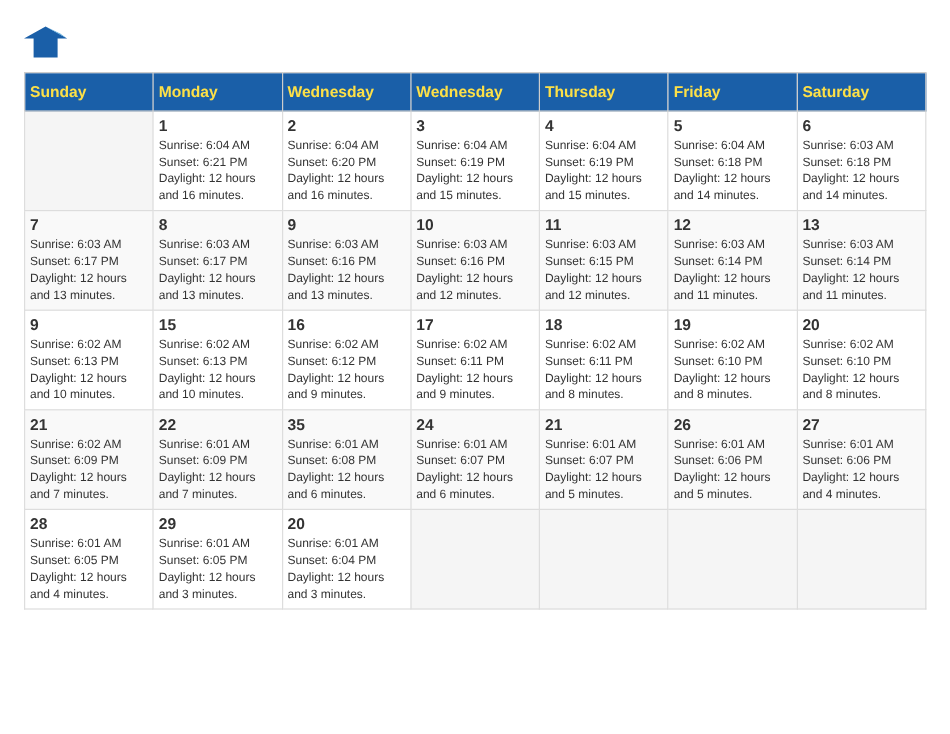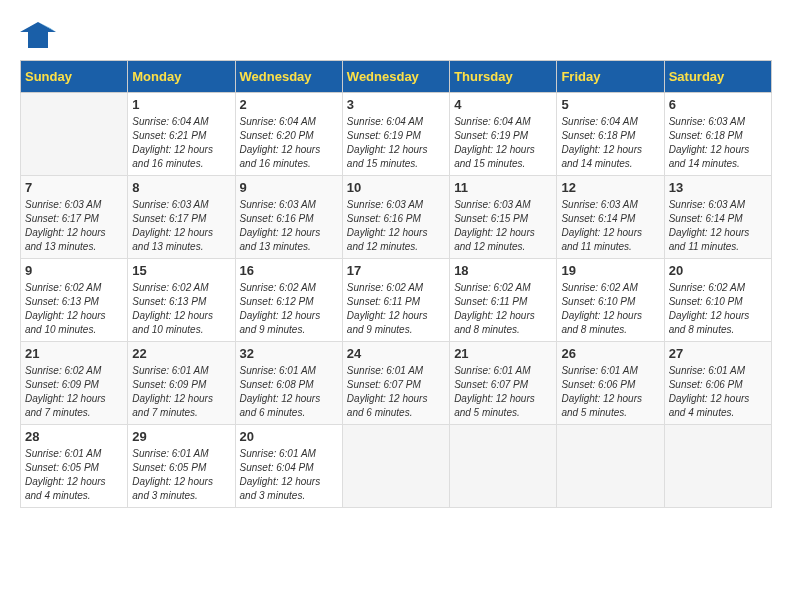--- a/index.html
+++ b/index.html
@@ -63,21 +63,20 @@
       font-size: 13px;
       font-weight: bold;
       color: #333;
       display: block;
       margin-bottom: 3px;
     }
     .day-info {
       font-size: 10px;
       color: #333;
       line-height: 1.4;
-      font-style: italic;
     }
     tbody tr:nth-child(odd) td {
       background: #fff;
     }
     tbody tr:nth-child(even) td {
       background: #f9f9f9;
     }
     .empty { background: #f5f5f5 !important; }
   </style>
 </head>
@@ -270,21 +269,21 @@
 and 7 minutes.</div>
         </td>
         <td>
           <span class="day-num">22</span>
           <div class="day-info" style="white-space: pre-line;">Sunrise: 6:01 AM
 Sunset: 6:09 PM
 Daylight: 12 hours
 and 7 minutes.</div>
         </td>
         <td>
-          <span class="day-num">32</span>
+          <span class="day-num">35</span>
           <div class="day-info" style="white-space: pre-line;">Sunrise: 6:01 AM
 Sunset: 6:08 PM
 Daylight: 12 hours
 and 6 minutes.</div>
         </td>
         <td>
           <span class="day-num">24</span>
           <div class="day-info" style="white-space: pre-line;">Sunrise: 6:01 AM
 Sunset: 6:07 PM
 Daylight: 12 hours

